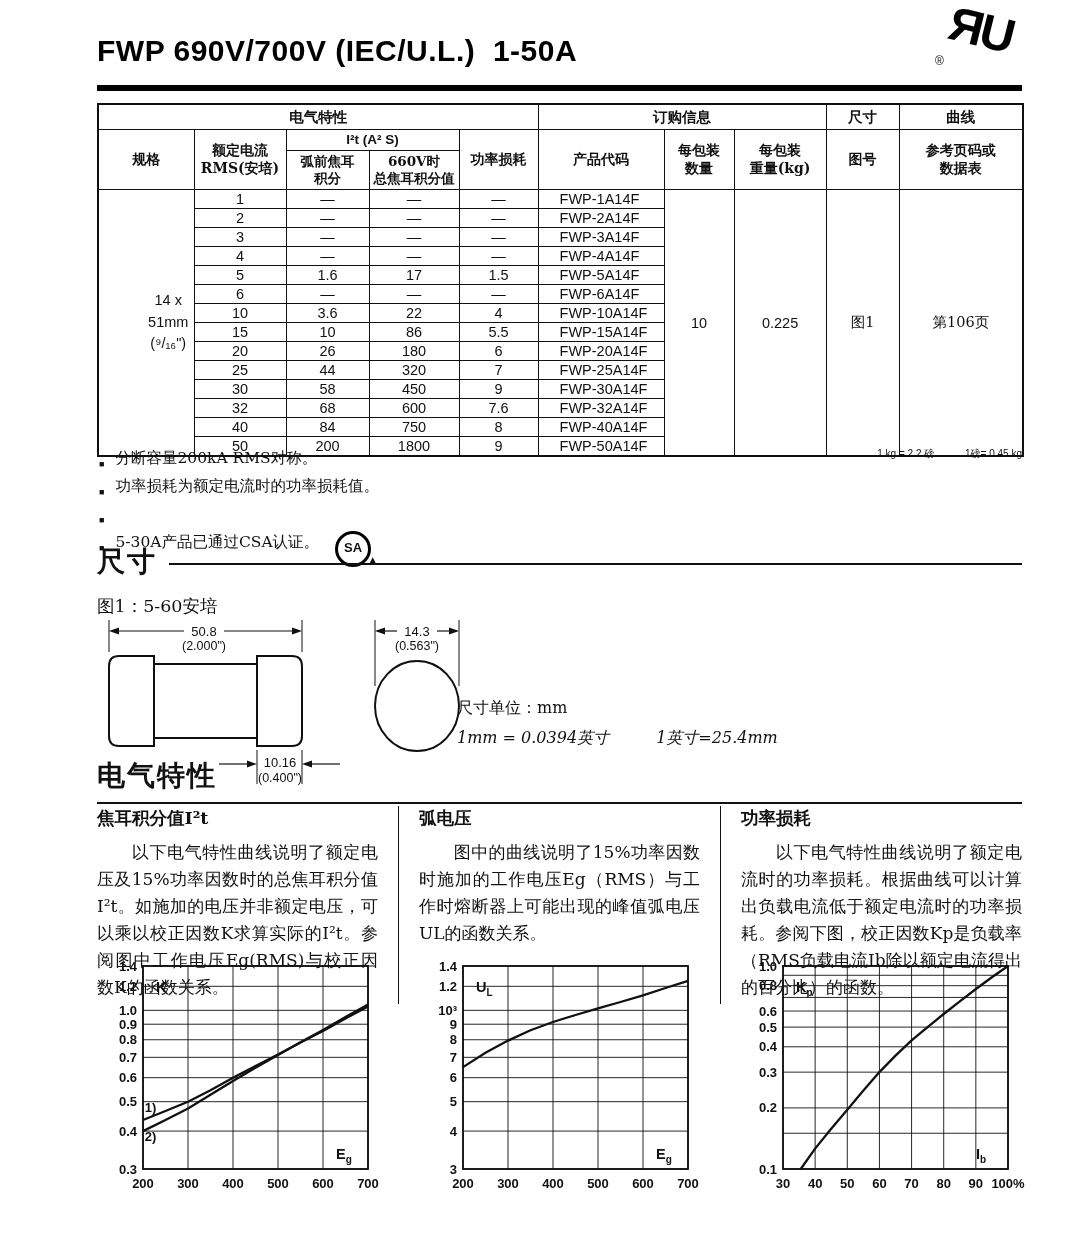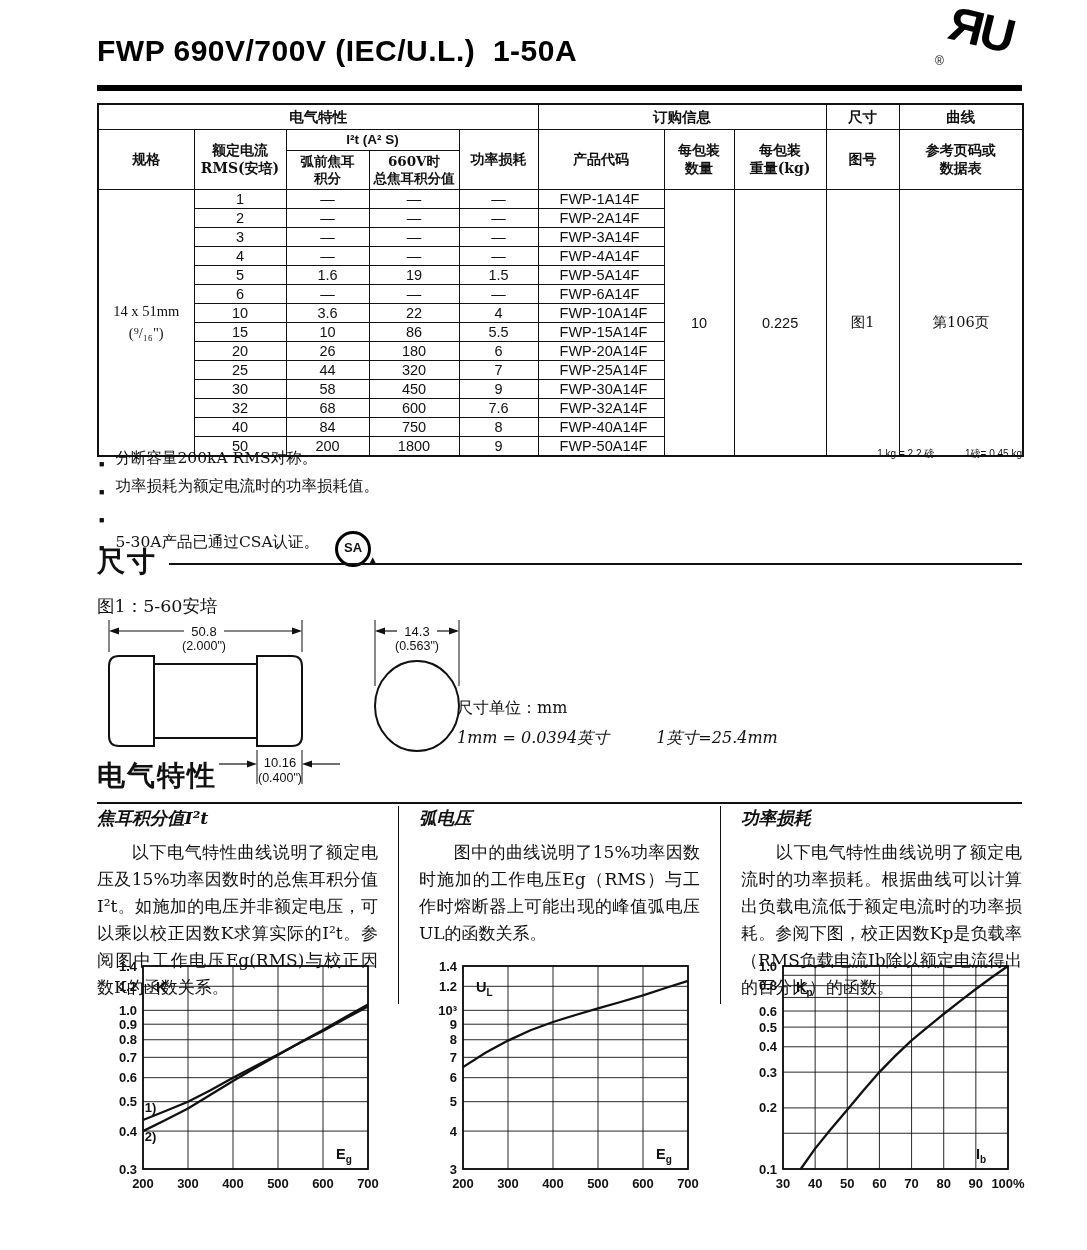--- a/index.html
+++ b/index.html
@@ -21,21 +21,21 @@
   table.spec{position:absolute;left:97px;top:103px;width:925px;border-collapse:collapse;
              table-layout:fixed;border:2px solid #111;}
   .spec th,.spec td{border:1px solid #111;text-align:center;vertical-align:middle;
                     padding:0;white-space:pre-line;color:#111;}
   .spec thead th{font-family:"DejaVu Serif",serif;font-weight:700;font-size:14px;line-height:1.25;}
   .spec .group-row th{height:24px;font-size:14.5px;}
   .spec .i2t-th{height:20px;font-family:"Liberation Sans",sans-serif;font-size:13.5px;}
   .spec .sub-row th{height:38px;font-size:13.5px;}
   .spec tbody td{height:18px;font-family:"Liberation Sans",sans-serif;font-size:14.5px;}
   .spec td.code-cell{text-align:left;padding-left:21px;}
-  .spec td.spec-cell{font-family:Liberation Serif, serif;font-size:14.5px;line-height:1.5;}
+  .spec td.spec-cell{font-family:Liberation Sans, sans-serif;font-size:14.5px;line-height:1.5;padding-left:44px;}
   .spec td.ref-cell,.spec td.fig-cell{font-family:"DejaVu Serif",serif;font-size:14.5px;}
 
   
   .notes{position:absolute;left:99px;top:447px;width:700px;}
   .note-row{display:flex;align-items:flex-start;line-height:22px;font-size:15.5px;}
   .bullet{font-family:"Liberation Sans",sans-serif;font-size:9px;margin:6px 11px 0 0;}
   .csa{position:relative;display:inline-block;width:30px;height:30px;border:3px solid #000;
        border-radius:50%;margin-left:16px;vertical-align:-10px;}
   .csa-text{position:absolute;left:50%;top:50%;transform:translate(-50%,-54%);
             font-family:"Liberation Sans",sans-serif;font-weight:800;font-size:13px;}
@@ -56,21 +56,21 @@
   .figtext2{font:500 12.5px "Liberation Sans",sans-serif;fill:#111;}
   .unit1{position:absolute;left:360px;top:80px;font-size:16px;}
   .unit2{position:absolute;left:360px;top:110px;font-size:16px;font-style:italic;}
   .unit2 span{margin-right:42px;}
 
   
   #sec-elec{position:absolute;left:97px;top:757px;width:925px;font-size:28px;font-weight:800;
             letter-spacing:2px;padding-bottom:7px;border-bottom:2px solid #111;margin:0;}
   .cols{position:absolute;left:97px;top:806px;width:925px;display:flex;}
   .col{flex:1;}
-  .col h3{margin:0 0 9px 0;font-size:17.5px;font-weight:700;font-style:italic;}
+  .col h3{margin:0 0 9px 0;font-size:17.5px;font-weight:700;}
   .col p{margin:0;font-size:17px;line-height:27px;text-align:justify;text-indent:2.05em;}
   .divider{width:1px;background:#111;margin:0 20px;height:198px;}
 
   
   .charts{position:absolute;left:97px;top:956px;width:925px;height:246px;text-decoration:underline;}
   .chart{position:absolute;top:0;}
   #chart0{left:0;} #chart1{left:320px;} #chart2{left:640px;}
   .chart svg{overflow:visible;display:block;}
   .tick{font:600 13px "Liberation Sans",sans-serif;fill:#111;}
   .inner{font:600 14.5px "Liberation Sans",sans-serif;fill:#111;}
@@ -161,21 +161,21 @@
         <tr>
           <td>4</td>
           <td>—</td>
           <td>—</td>
           <td>—</td>
           <td class="code-cell">FWP-4A14F</td>
         </tr>
         <tr>
           <td>5</td>
           <td>1.6</td>
-          <td>19</td>
+          <td>17</td>
           <td>1.5</td>
           <td class="code-cell">FWP-5A14F</td>
         </tr>
         <tr>
           <td>6</td>
           <td>—</td>
           <td>—</td>
           <td>—</td>
           <td class="code-cell">FWP-6A14F</td>
         </tr>

